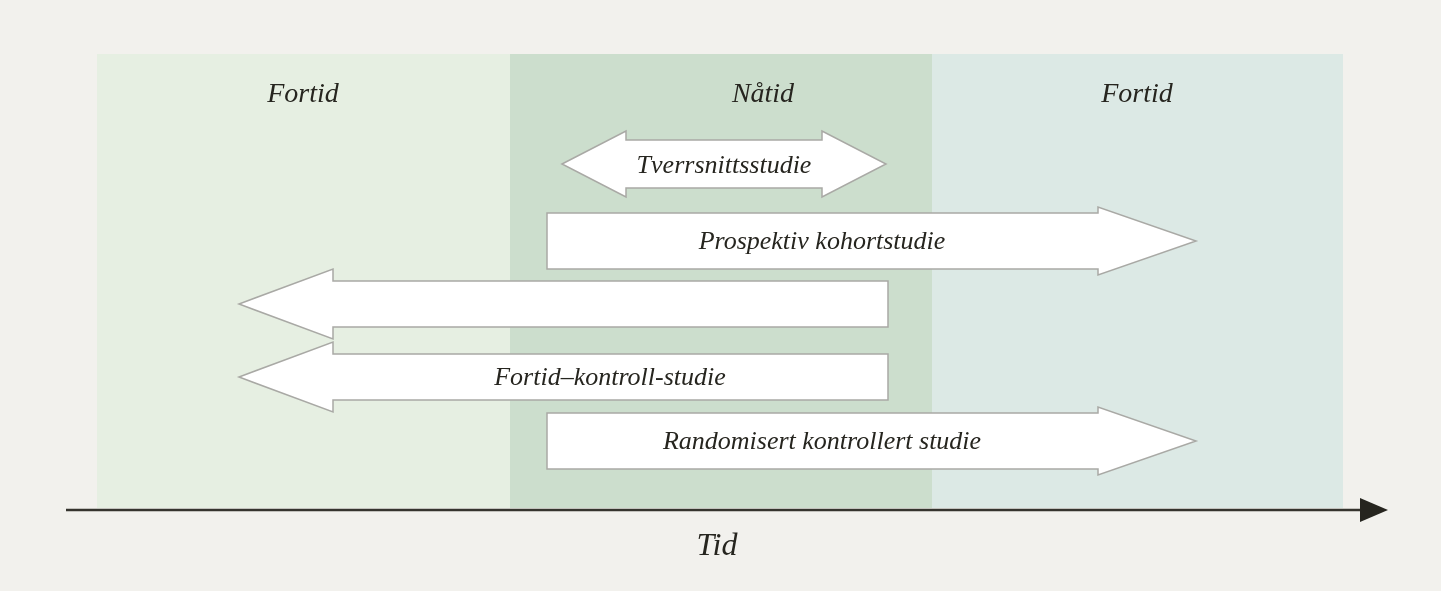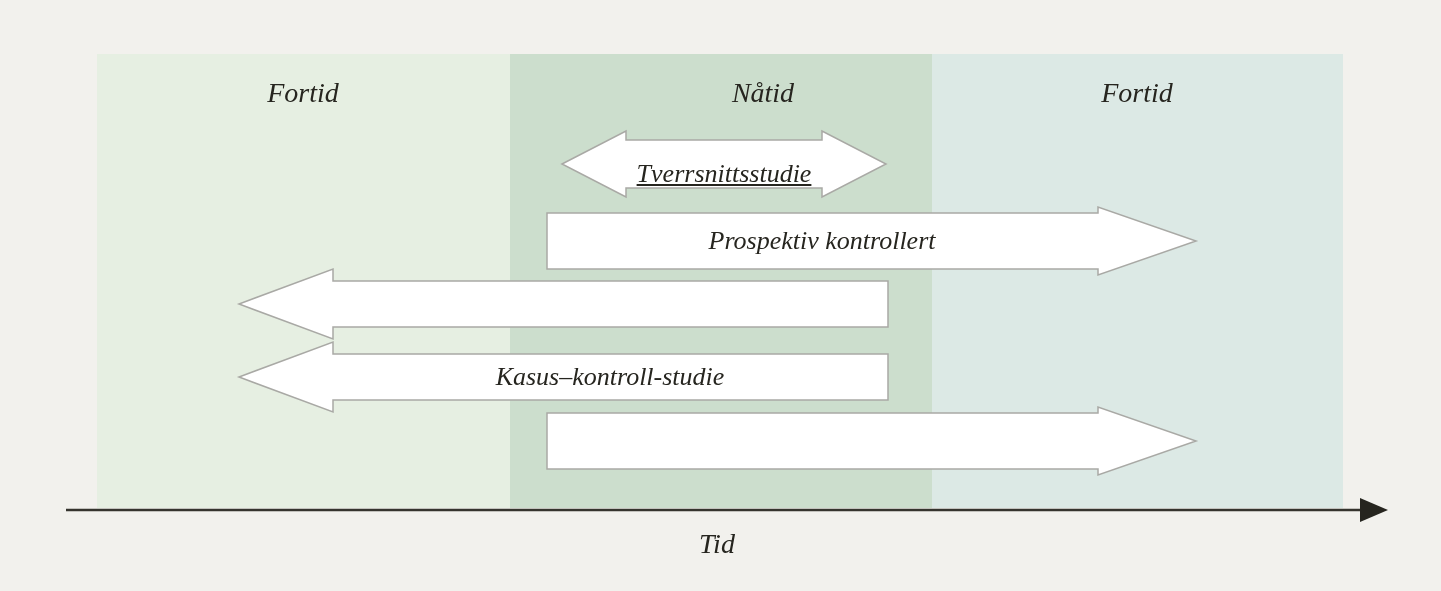--- a/index.html
+++ b/index.html
@@ -21,26 +21,26 @@
     transform: translate(-50%, -50%);
     font-style: italic;
     white-space: nowrap;
     z-index: 3;
   }
   .panel-title { font-size: 28px; top: 93px; }
   .title-fortid  { left: 303px; }
   .title-natid   { left: 763px; }
   .title-fremtid { left: 1137px; }
   .arrow-label { font-size: 26px; }
-  .lbl-tverrsnitt  { left: 724px; top: 174px; text-decoration: underline; }
+  .lbl-tverrsnitt  { left: 724px; top: 165px; }
   .lbl-prospektiv  { left: 822px; top: 241px; }
   .lbl-historisk   { left: 610px; top: 304px; }
   .lbl-kasus       { left: 610px; top: 377px; }
   .lbl-randomisert { left: 822px; top: 441px; }
-  .axis-title { font-size: 28px; left: 717px; top: 544px; }
+  .axis-title { font-size: 32px; left: 717px; top: 544px; }
   svg.overlay {
     position: absolute; left: 0; top: 0;
     width: 1441px; height: 591px;
     z-index: 2;
   }
 </style>
 </head>
 <body style="background: rgb(242, 241, 237); color: rgb(38, 37, 31);">
 
 <div class="stage">
@@ -67,18 +67,19 @@
       <line x1="66" y1="510" x2="1364" y2="510" stroke="#35342e" stroke-width="2.5"></line>
       <polygon points="1360,498 1388,510 1360,522" fill="#26251f" stroke="none"></polygon>
     </g>
   </svg>
 
   <div class="label panel-title title-fortid">Fortid</div>
   <div class="label panel-title title-natid">Nåtid</div>
   <div class="label panel-title title-fremtid">Fortid</div>
 
   <div class="label arrow-label lbl-tverrsnitt">Tverrsnittsstudie</div>
-  <div class="label arrow-label lbl-prospektiv">Prospektiv kontrollert</div>
-  <div class="label arrow-label lbl-kasus">Kasus–kontroll-studie</div>
+  <div class="label arrow-label lbl-prospektiv">Prospektiv kohortstudie</div>
+  <div class="label arrow-label lbl-kasus">Fortid–kontroll-studie</div>
+  <div class="label arrow-label lbl-randomisert">Randomisert kontrollert studie</div>
 
   <div class="label axis-title">Tid</div>
 
 </div>
 
 </body></html>

